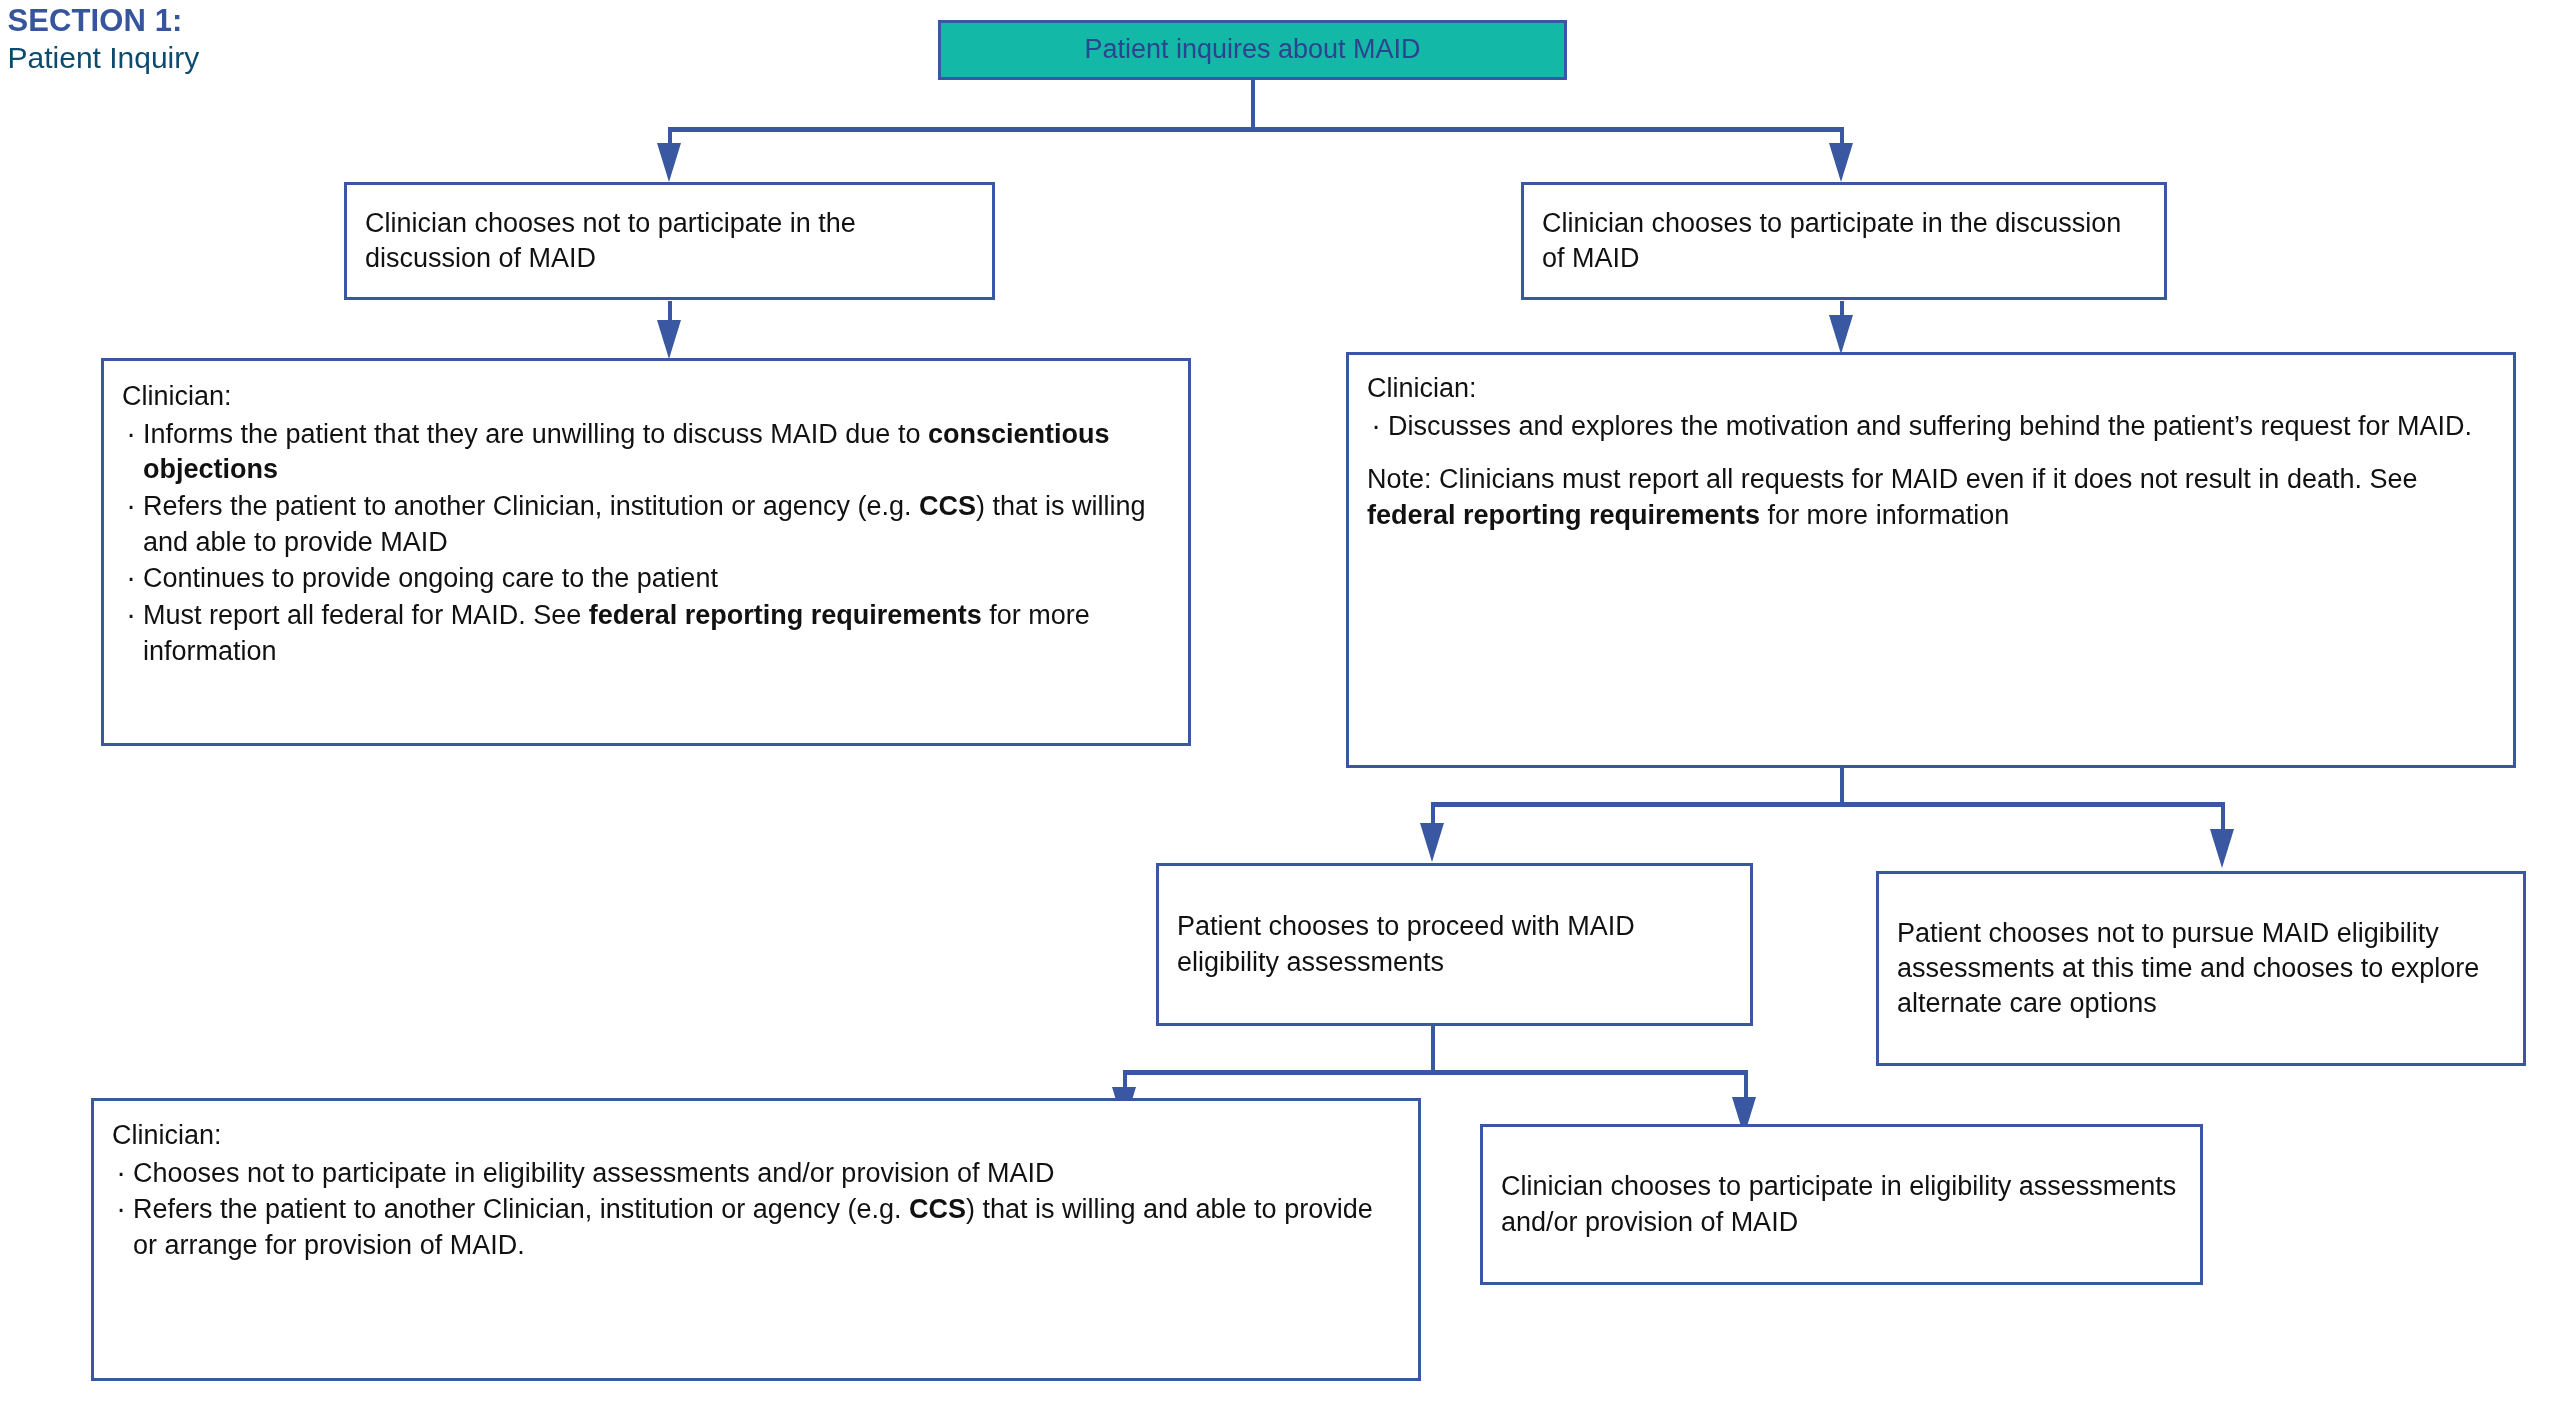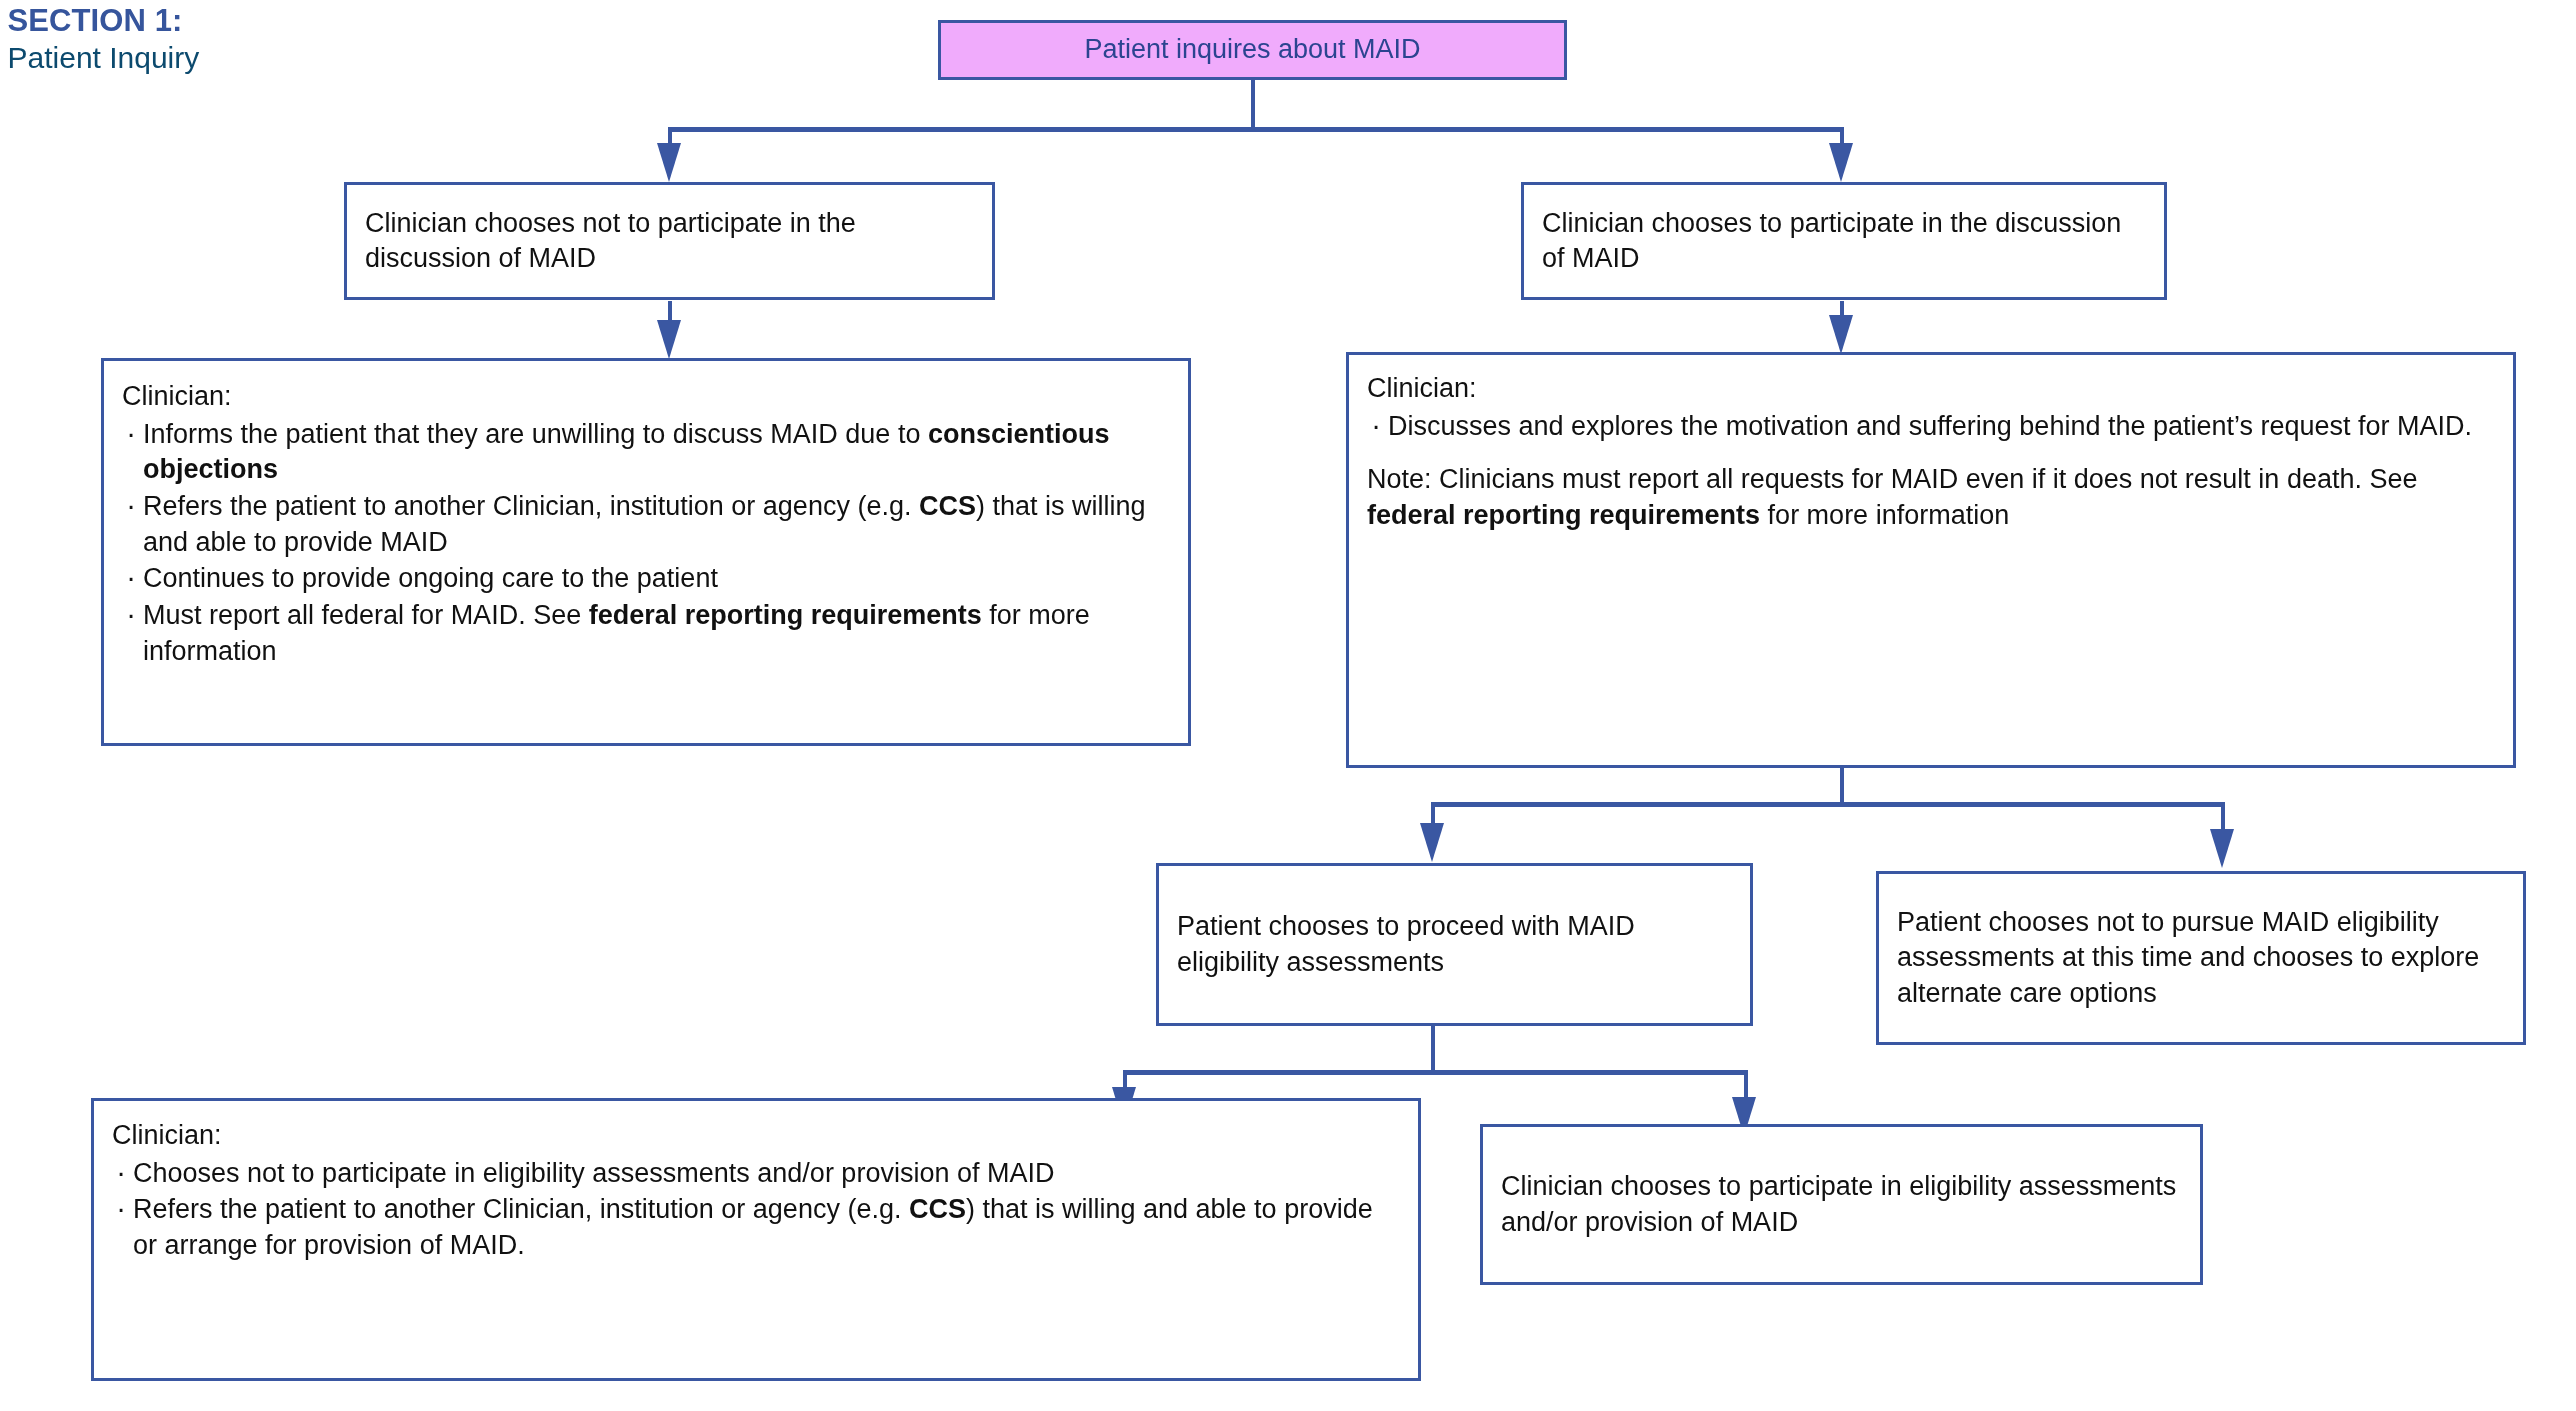--- a/index.html
+++ b/index.html
@@ -6,21 +6,21 @@
   body{font-family:"Liberation Sans",sans-serif;}
   #page{position:relative;width:2576px;height:1412px;background:#fff;overflow:hidden;}
 
   
   .sec-head{position:absolute;left:7.5px;top:4.3px;width:341px;}
   .sec-kicker{font-size:31px;font-weight:bold;color:#36559C;letter-spacing:0.1px;line-height:1.08;}
   .sec-title{font-size:30px;font-weight:normal;color:#0c4a6e;line-height:1.12;margin-top:3.2px;}
 
   
   .node{position:absolute;box-sizing:border-box;border:3.7px solid #3A57A2;background:#ffffff;}
-  .node.fill{background:#f0abfc;}
+  .node.fill{background:#14b8a6;}
   .node .txt{font-size:27px;line-height:1.30;color:#111;}
   .node.fill .txt{color:#2B4490;text-align:center;}
   .pad{padding:14px 16px 14px 18px;}
 
   
   .lead{font-size:27px;line-height:1.32;color:#111;margin:0 0 2.1px 0;}
   ul.blist{list-style:none;margin:0;padding:0;}
   ul.blist li{position:relative;padding-left:21px;font-size:27px;line-height:1.32;color:#111;margin:0 0 1.1px 0;}
   ul.blist li::before{content:"\00B7";position:absolute;left:4.3px;top:-3.2px;font-size:29px;line-height:1.32;color:#111;}
   .note{font-size:27px;line-height:1.32;color:#111;margin-top:18px;}
@@ -105,21 +105,21 @@
   <div class="ln hl" style="left:1431px;top:802px;width:794px;height:4.8px;"></div>
   <div class="ln vl" style="left:1431px;top:802px;width:3.7px;height:44px;"></div>
   <div class="ln vl" style="left:2221px;top:802px;width:3.7px;height:44px;"></div>
   <div class="arrow" style="left:1420px;top:823px;"></div>
   <div class="arrow" style="left:2210px;top:829px;"></div>
 
   <div class="node" style="left:1156px;top:863px;width:597px;height:163px;display:flex;align-items:center;">
     <div class="txt pad" style="padding-top:0;padding-bottom:0;">Patient chooses to proceed with MAID eligibility assessments</div>
   </div>
 
-  <div class="node" style="left:1876px;top:871px;width:650px;height:174px;display:flex;align-items:center;">
+  <div class="node" style="left:1876px;top:871px;width:650px;height:195px;display:flex;align-items:center;">
     <div class="txt pad" style="padding-top:0;padding-bottom:0;">Patient chooses not to pursue MAID eligibility assessments at this time and chooses to explore alternate care options</div>
   </div>
 
   <div class="ln vl" style="left:1431px;top:1026px;width:3.7px;height:48px;"></div>
   <div class="ln hl" style="left:1123px;top:1070px;width:625px;height:4.8px;"></div>
   <div class="ln vl" style="left:1123px;top:1070px;width:3.7px;height:40px;"></div>
   <div class="ln vl" style="left:1744px;top:1070px;width:3.7px;height:40px;"></div>
   <div class="arrow" style="left:1112px;top:1087px;"></div>
   <div class="arrow" style="left:1732px;top:1097px;"></div>
 

